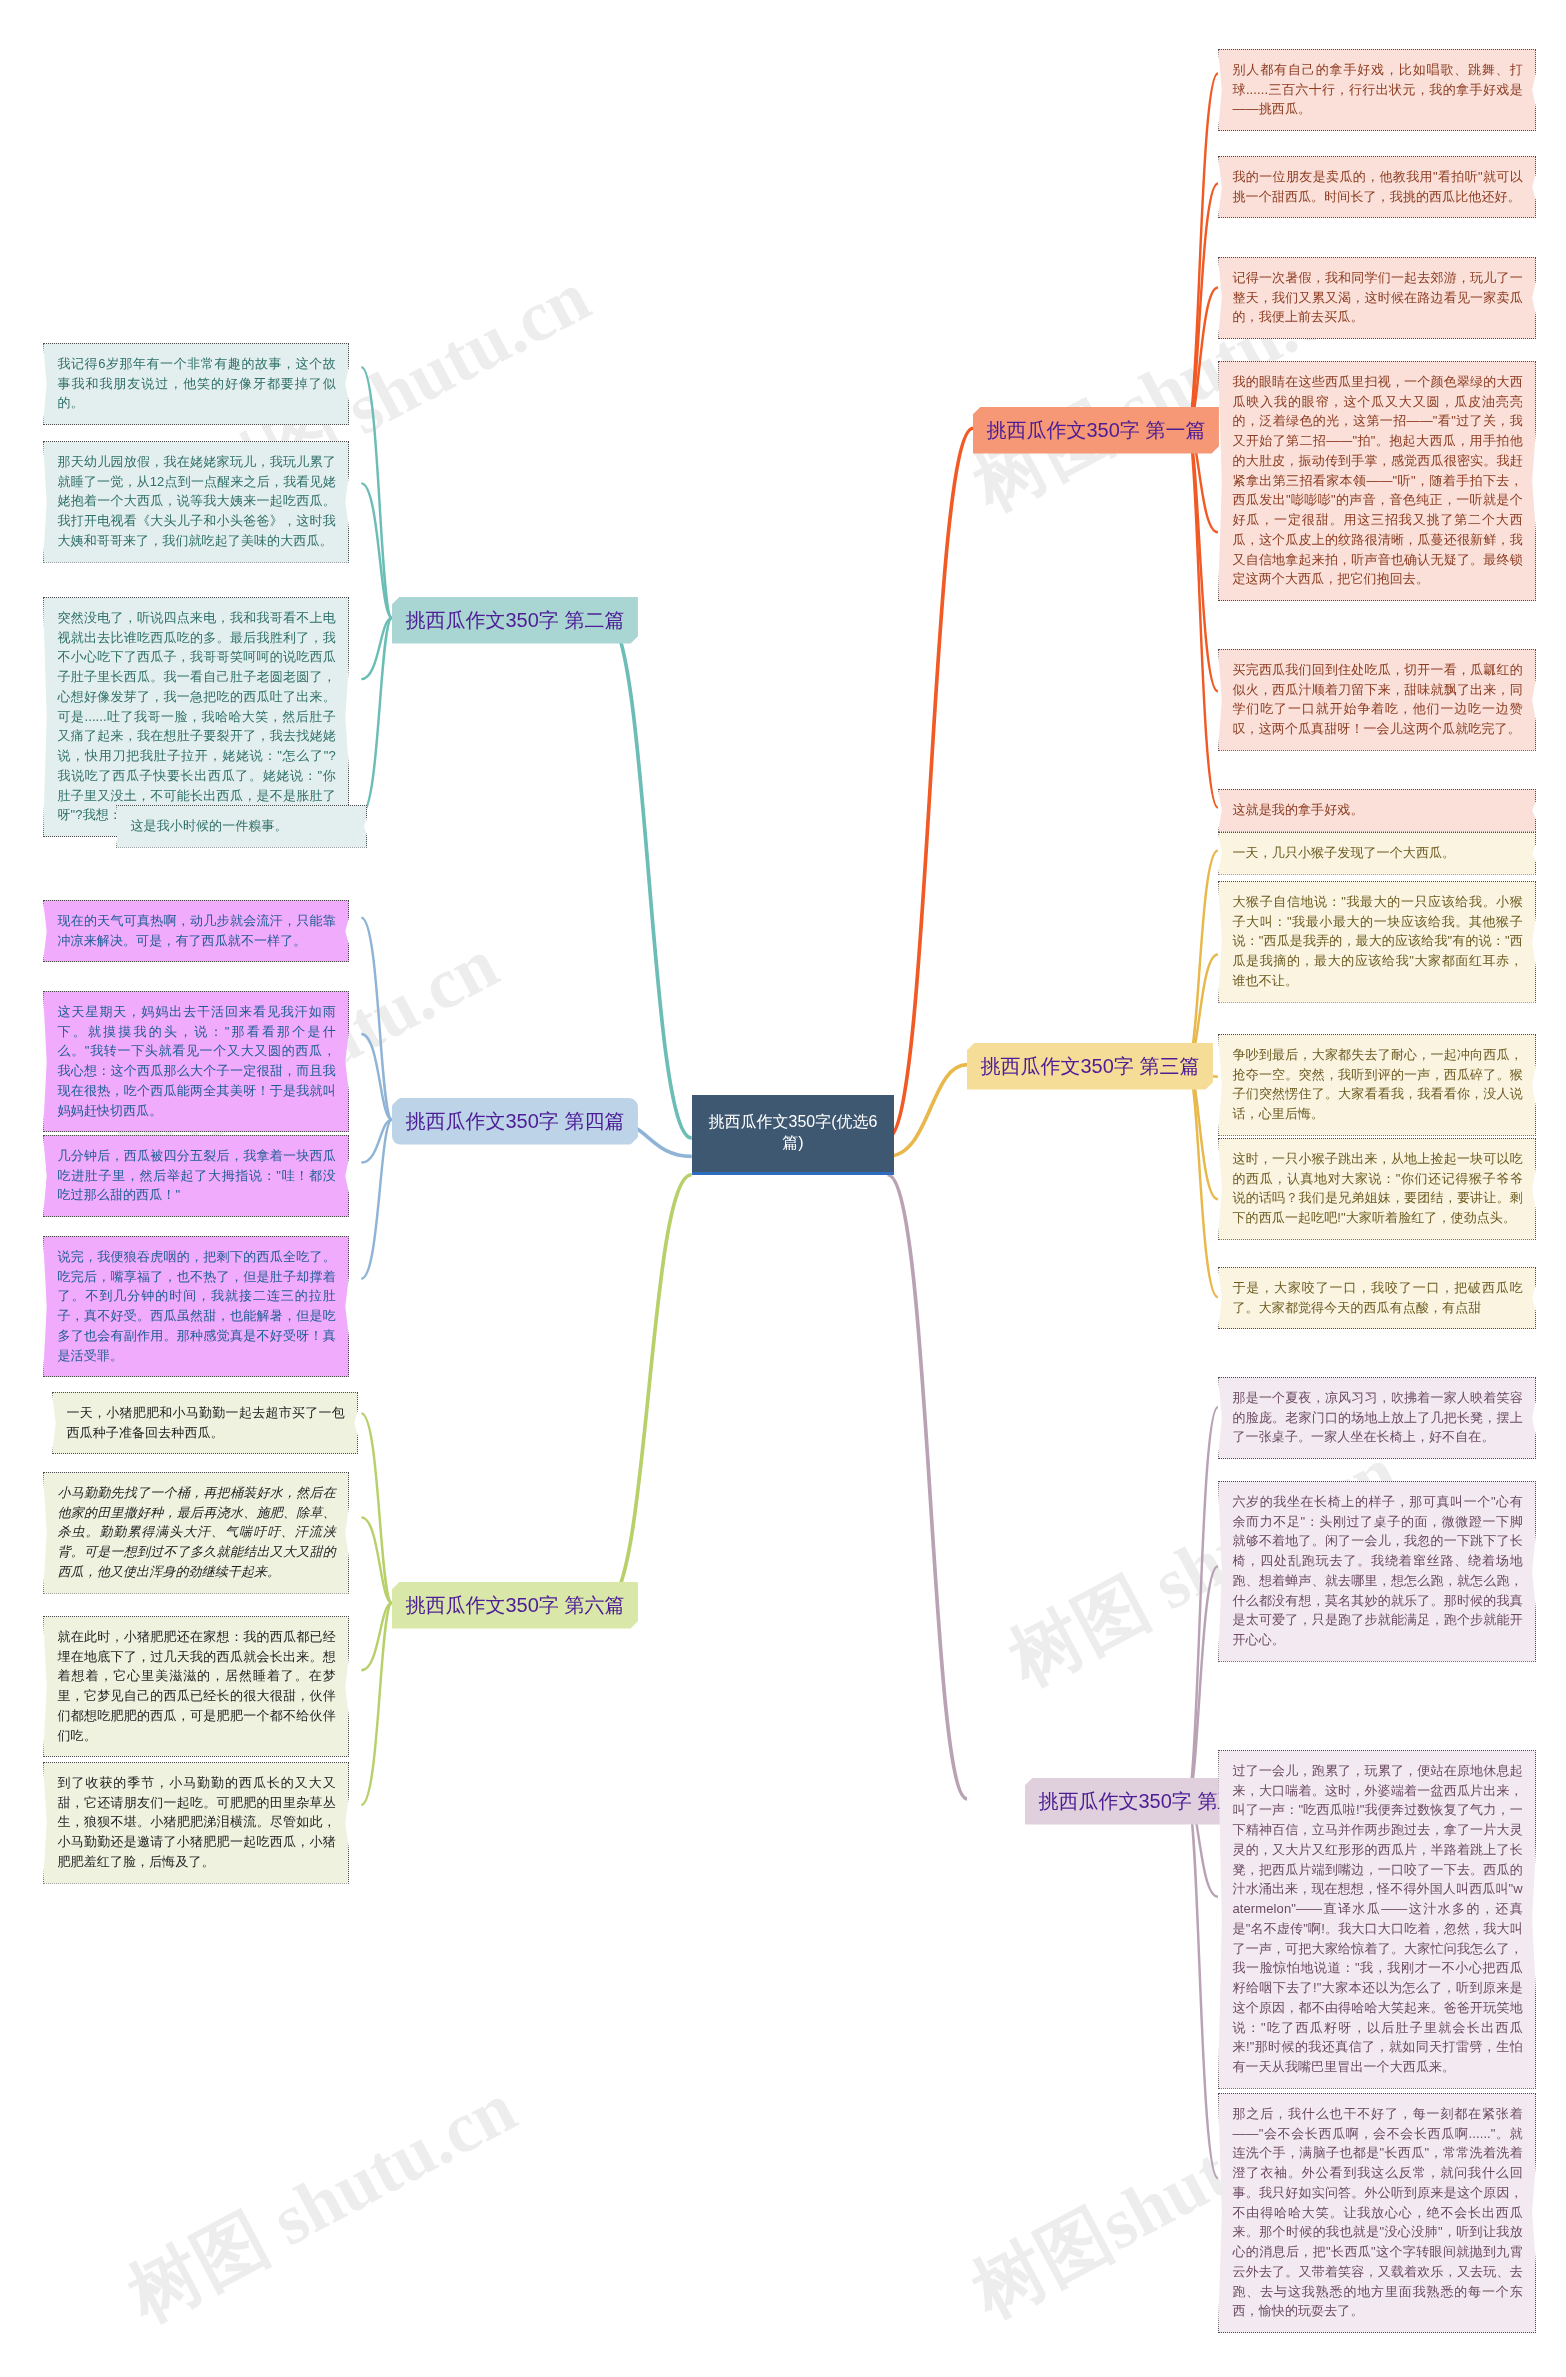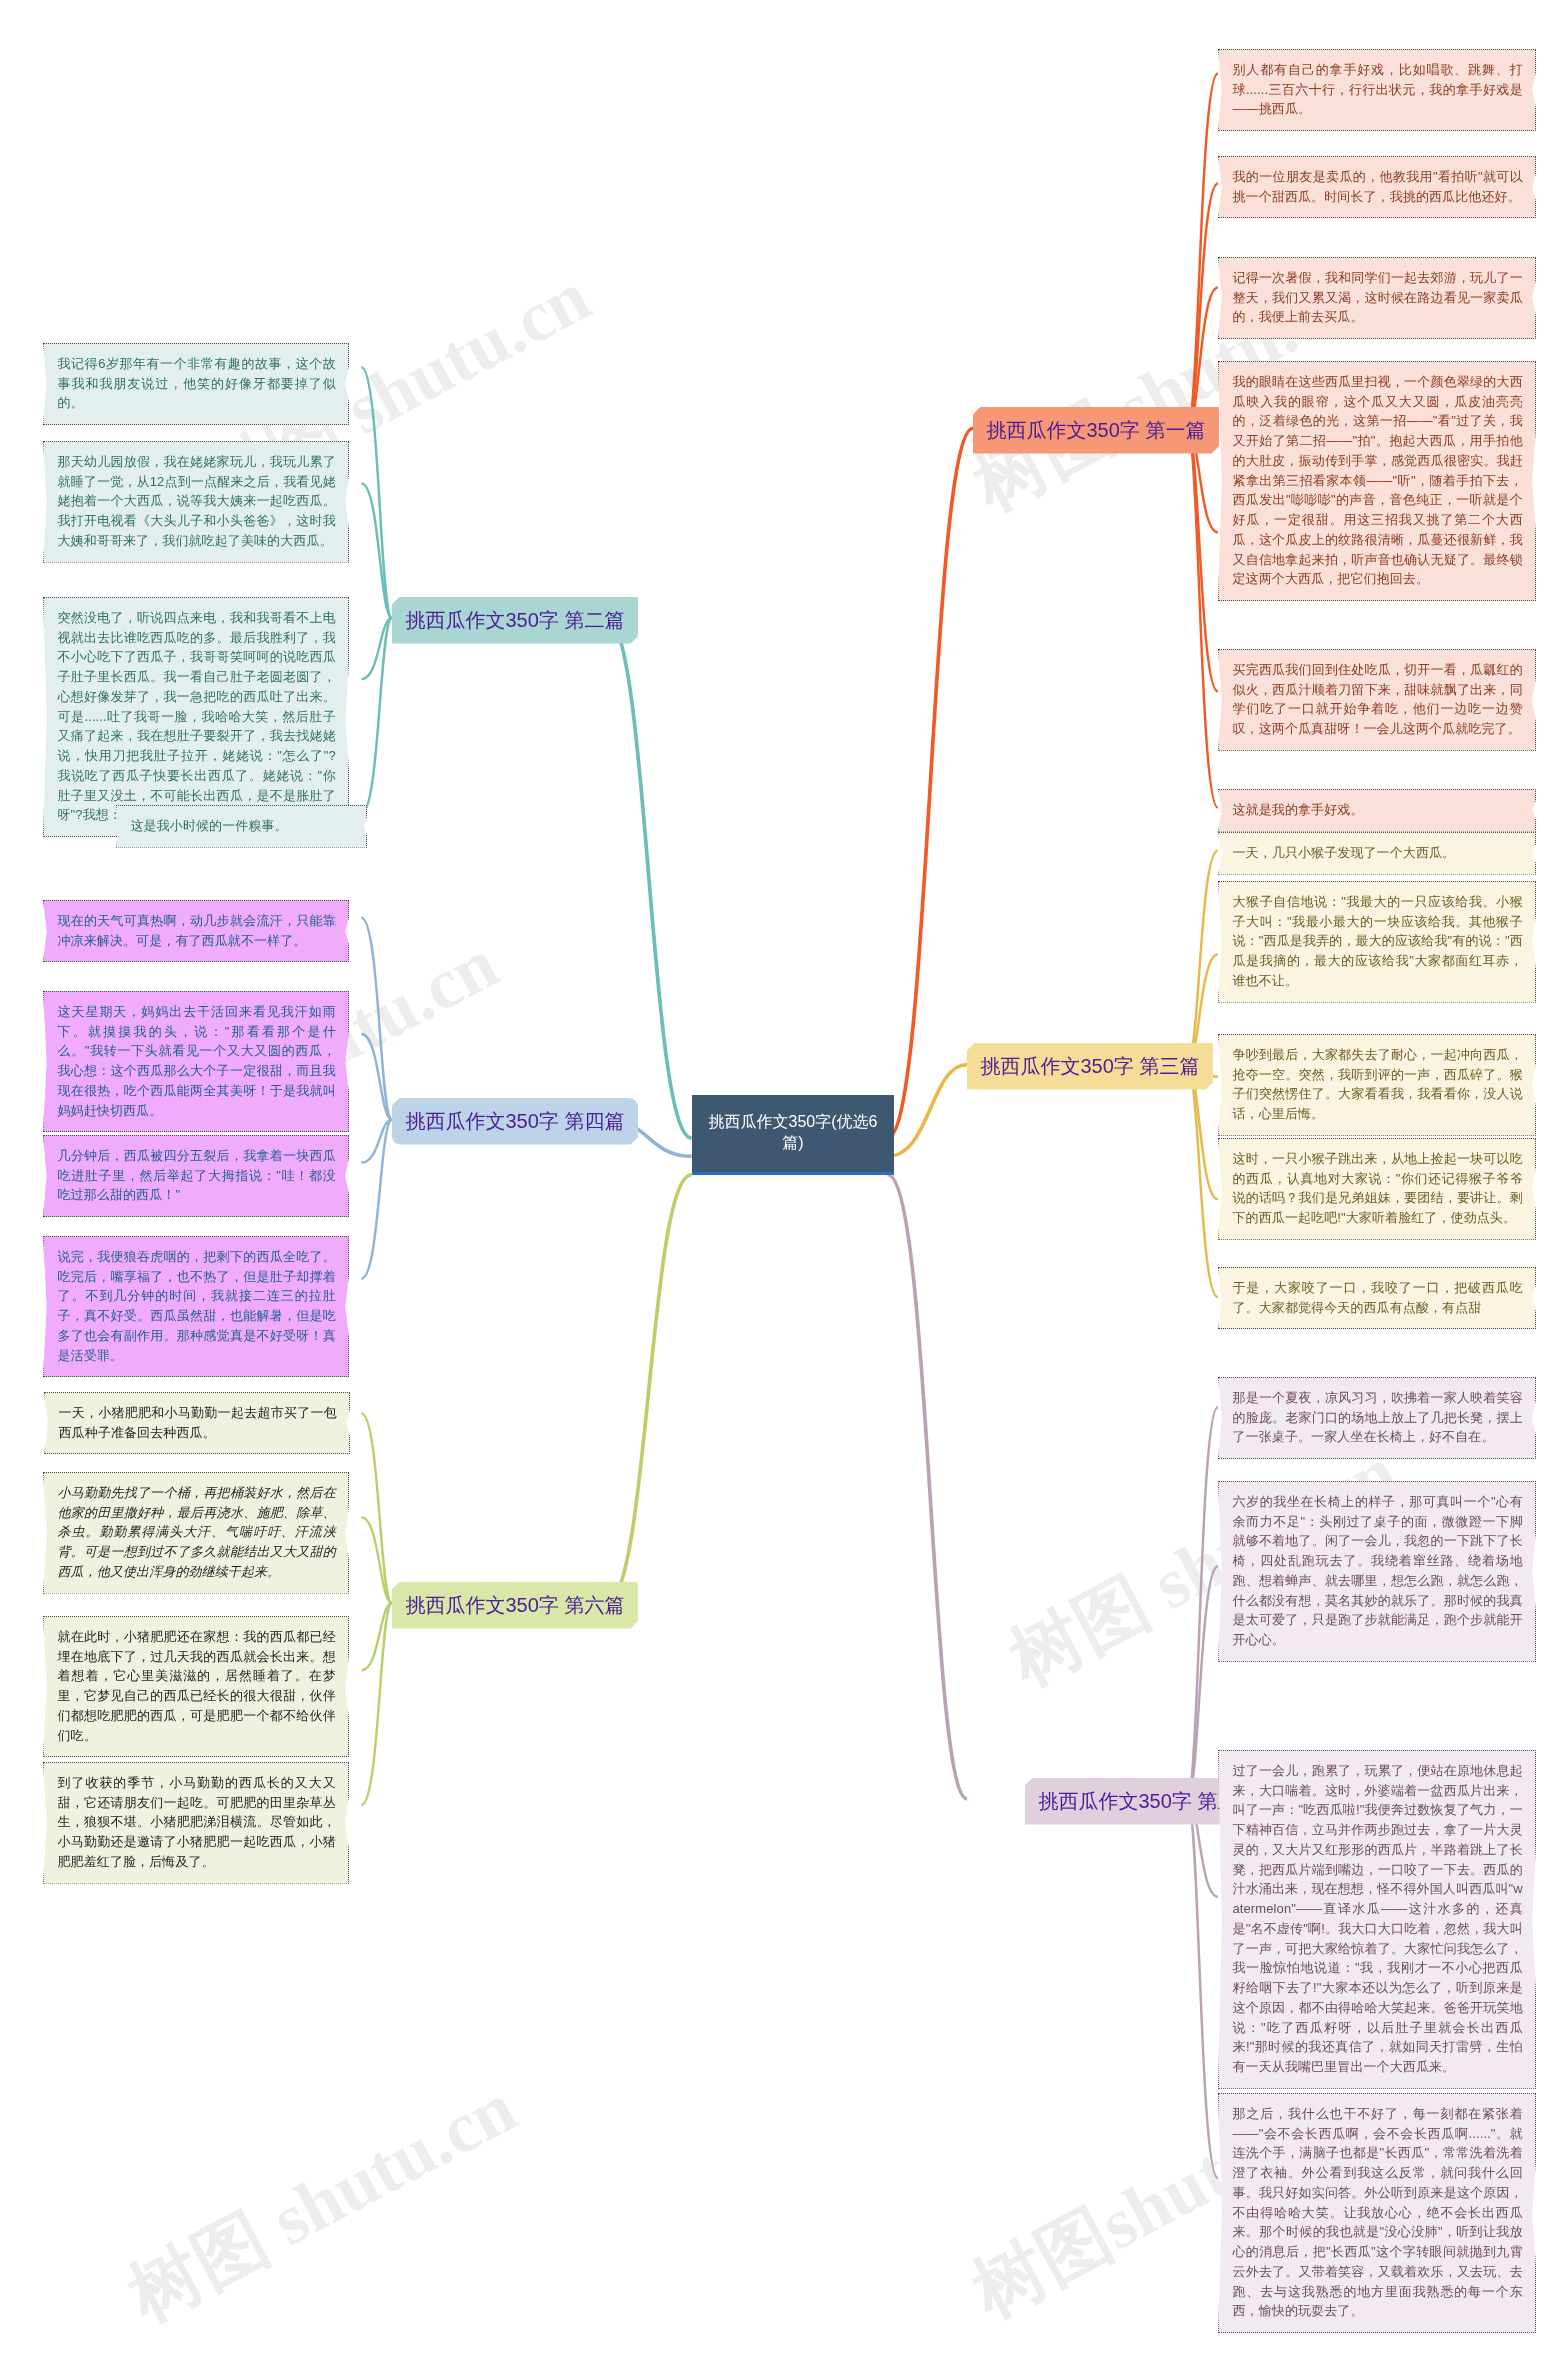--- a/index.html
+++ b/index.html
@@ -171,17 +171,17 @@
   <span>挑西瓜作文350字 第四篇</span>
 </div>
 <div class="node leaf hexclip l4" style="left:43px; top:900px; width:306px;">现在的天气可真热啊，动几步就会流汗，只能靠冲凉来解决。可是，有了西瓜就不一样了。</div>
 <div class="node leaf hexclip l4" style="left:43px; top:991px; width:306px;">这天星期天，妈妈出去干活回来看见我汗如雨下。就摸摸我的头，说："那看看那个是什么。"我转一下头就看见一个又大又圆的西瓜，我心想：这个西瓜那么大个子一定很甜，而且我现在很热，吃个西瓜能两全其美呀！于是我就叫妈妈赶快切西瓜。</div>
 <div class="node leaf hexclip l4" style="left:43px; top:1135px; width:306px;">几分钟后，西瓜被四分五裂后，我拿着一块西瓜吃进肚子里，然后举起了大拇指说："哇！都没吃过那么甜的西瓜！"</div>
 <div class="node leaf hexclip l4" style="left:43px; top:1236px; width:306px;">说完，我便狼吞虎咽的，把剩下的西瓜全吃了。吃完后，嘴享福了，也不热了，但是肚子却撑着了。不到几分钟的时间，我就接二连三的拉肚子，真不好受。西瓜虽然甜，也能解暑，但是吃多了也会有副作用。那种感觉真是不好受呀！真是活受罪。</div>
 
 <div class="node branch t6" style="left:392px; top:1582px;">
   <span>挑西瓜作文350字 第六篇</span>
 </div>
-<div class="node leaf hexclip l6" style="left:44px; top:1392px; width:306px;">一天，小猪肥肥和小马勤勤一起去超市买了一包西瓜种子准备回去种西瓜。</div>
+<div class="node leaf hexclip l6" style="left:52px; top:1392px; width:306px;">一天，小猪肥肥和小马勤勤一起去超市买了一包西瓜种子准备回去种西瓜。</div>
 <div class="node leaf hexclip l6" style="left:43px; top:1472px; width:306px;font-style:italic;">小马勤勤先找了一个桶，再把桶装好水，然后在他家的田里撒好种，最后再浇水、施肥、除草、杀虫。勤勤累得满头大汗、气喘吁吁、汗流浃背。可是一想到过不了多久就能结出又大又甜的西瓜，他又使出浑身的劲继续干起来。</div>
 <div class="node leaf hexclip l6" style="left:43px; top:1616px; width:306px;">就在此时，小猪肥肥还在家想：我的西瓜都已经埋在地底下了，过几天我的西瓜就会长出来。想着想着，它心里美滋滋的，居然睡着了。在梦里，它梦见自己的西瓜已经长的很大很甜，伙伴们都想吃肥肥的西瓜，可是肥肥一个都不给伙伴们吃。</div>
 <div class="node leaf hexclip l6" style="left:43px; top:1762px; width:306px;">到了收获的季节，小马勤勤的西瓜长的又大又甜，它还请朋友们一起吃。可肥肥的田里杂草丛生，狼狈不堪。小猪肥肥涕泪横流。尽管如此，小马勤勤还是邀请了小猪肥肥一起吃西瓜，小猪肥肥羞红了脸，后悔及了。</div>
 
 
 </body></html>

